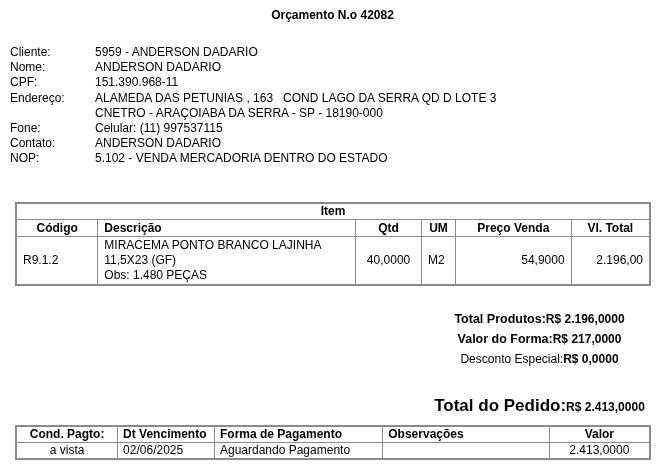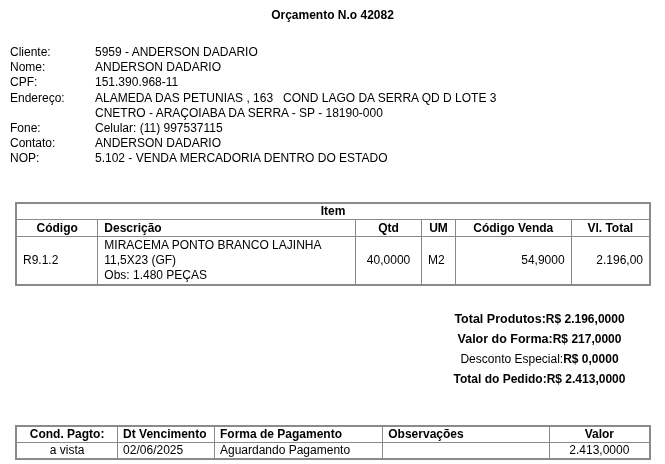--- a/index.html
+++ b/index.html
@@ -28,21 +28,21 @@
     .center { text-align: center; border-radius: 7px; }
 
     .totals { position: absolute; left: 428px; top: 312px; width: 223px; }
     .tot-row { display: flex; justify-content: center; align-items: baseline; }
     .tot-row .tl { font-weight: bold; font-size: 12.5px; }
     .tot-row .tv { font-weight: bold; font-size: 12px; }
     .tot-row.r1 { height: 20px; }
     .tot-row.r2 { height: 20px; }
     .tot-row.r3 { height: 20px; }
     .tot-row.r3 .tl { font-weight: normal; font-size: 12px; }
-    .tot-row.r4 .tl { font-size: 12px; }
+    .tot-row.r4 .tl { font-size: 17px; margin-top: 24px; }
     .tot-row.r4 .tv { font-size: 12px; }
 
     table.payment { left: 15px; top: 425px; width: 636px; border: 2px solid #8a8a8a; padding-left: 29px; }
     table.payment td, table.payment th { border: 1px solid #8a8a8a; padding: 0 5px; height: 15px; line-height: 15px; }
     table.payment th { font-weight: bold; }
   </style>
 </head>
 <body>
 
 <div class="title">Orçamento N.o 42082</div>
@@ -93,21 +93,21 @@
   </colgroup>
   <tbody>
       <tr class="item-caption">
     <th colspan="6" class="center">Item</th>
   </tr>
   <tr>
     <th class="center">Código</th>
     <th class="left">Descrição</th>
     <th class="center">Qtd</th>
     <th class="center">UM</th>
-    <th class="center">Código Venda</th>
+    <th class="center">Preço Venda</th>
     <th class="center">Vl. Total</th>
   </tr>
   <tr>
     <td class="left">R9.1.2</td>
     <td class="left">
       <div>MIRACEMA PONTO BRANCO LAJINHA</div>
       <div>11,5X23 (GF)</div>
       <div>Obs: 1.480 PEÇAS</div>
     </td>
     <td class="center">40,0000</td>

